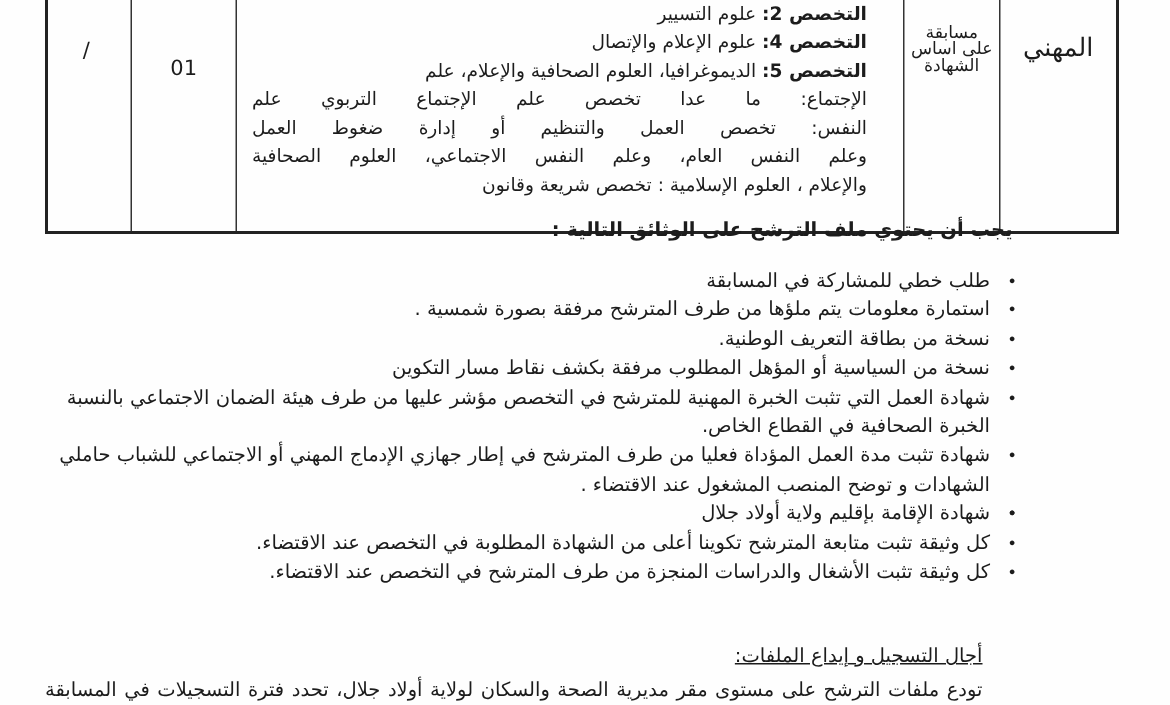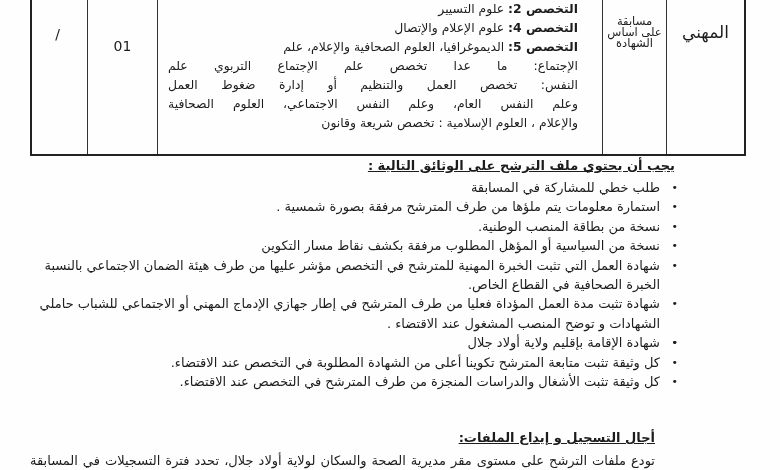--- a/index.html
+++ b/index.html
@@ -24,26 +24,26 @@
   .count-text { position:absolute; top:42px; width:100%; text-align:center; font-size:14px; direction:ltr; }
   .other-text { position:absolute; top:30px; width:100%; text-align:center; font-size:14px; direction:ltr; }
 
   .spec { position:absolute; top:3px; right:24px; width:430px; font-size:12.4px; line-height:19px; }
   .spec .row { white-space:nowrap; height:19px; }
   .spec b { font-weight:bold; }
   .spec .just { text-align:justify; text-align-last:justify; white-space:normal; height:19px; overflow:hidden;margin-left:20px; }
   .spec .last { text-align:right; }
 
   
-  .req-title { position:absolute; top:158px; right:105px; font-size:13px; font-weight:bold; text-decoration:underline; white-space:nowrap; }
+  .req-title { position:absolute; top:146px; right:105px; font-size:13px; font-weight:bold; white-space:nowrap; }
   .req-list { position:absolute; top:178px; right:98px; width:652px; list-style:none; margin:0; padding:0; font-size:13px; line-height:19.4px; }
   .req-list li { position:relative; padding-right:22px; }
   .req-list li .dot { position:absolute; right:4px; top:0; font-size:11px; }
 
-  .dep-title { position:absolute; top:430px; right:125px; font-size:13px; font-weight:bold; text-decoration:underline; white-space:nowrap; }
+  .dep-title { position:absolute; top:430px; right:125px; font-size:13px; font-weight:normal; text-decoration:underline; white-space:nowrap; }
   .dep-body { position:absolute; top:451px; right:125px; width:625px; font-size:13px; line-height:19px; text-align:justify; text-align-last:justify; white-space:nowrap; }
 </style>
 </head>
 <body>
 
 <div class="page">
 
   <div class="tbl">
     <div class="col c-grade">
       <div class="grade-text">المهني</div>
@@ -71,21 +71,21 @@
     </div>
     <div class="col c-other">
       <div class="other-text">/</div>
     </div>
   </div>
 
   <div class="req-title">يجب أن يحتوي ملف الترشح على الوثائق التالية :</div>
   <ul class="req-list">
     <li><span class="dot">•</span><span>طلب خطي للمشاركة في المسابقة</span></li>
     <li><span class="dot">•</span><span>استمارة معلومات يتم ملؤها من طرف المترشح  مرفقة بصورة شمسية .</span></li>
-    <li><span class="dot">•</span><span>نسخة من بطاقة  المنصب الوطنية.</span></li>
+    <li><span class="dot">•</span><span>نسخة من بطاقة  التعريف الوطنية.</span></li>
     <li><span class="dot">•</span><span>نسخة من السياسية أو المؤهل المطلوب مرفقة بكشف نقاط مسار التكوين</span></li>
     <li><span class="dot">•</span><span>شهادة العمل التي تثبت الخبرة  المهنية للمترشح  في التخصص مؤشر عليها من طرف هيئة الضمان الاجتماعي بالنسبة الخبرة الصحافية في القطاع الخاص.</span></li>
     <li><span class="dot">•</span><span>شهادة تثبت مدة العمل المؤداة فعليا من طرف المترشح في إطار جهازي الإدماج المهني أو الاجتماعي للشباب حاملي الشهادات و توضح المنصب المشغول عند الاقتضاء .</span></li>
     <li><span class="dot">•</span></li>
     <li><span class="dot">•</span><span>شهادة الإقامة بإقليم ولاية أولاد جلال</span></li>
     <li><span class="dot">•</span><span>كل وثيقة تثبت متابعة المترشح تكوينا أعلى من الشهادة المطلوبة في التخصص عند الاقتضاء.</span></li>
     <li><span class="dot">•</span><span>كل وثيقة تثبت الأشغال والدراسات المنجزة من طرف المترشح في التخصص عند الاقتضاء.</span></li>
   </ul>
 
   <div class="dep-title">أجال التسجيل و إيداع الملفات:</div>

